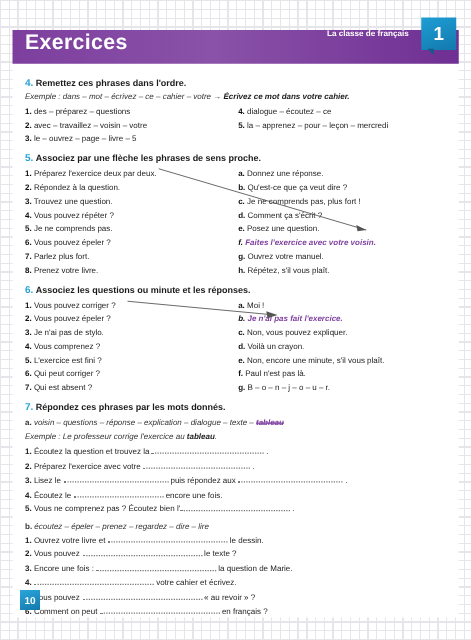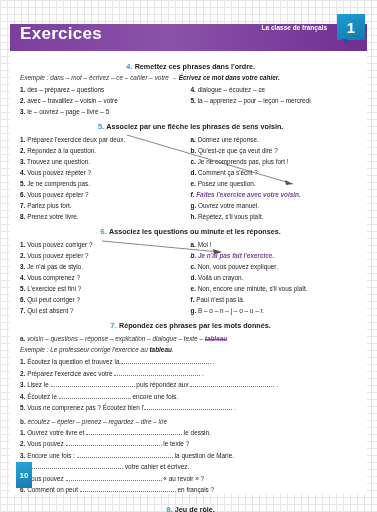--- a/index.html
+++ b/index.html
@@ -32,21 +32,21 @@
     display:flex;align-items:center;justify-content:center;
   }
   .tab:after{
     content:"";position:absolute;left:5px;bottom:-4px;
     border-left:5px solid transparent;border-right:0 solid transparent;
     border-top:5px solid #0f5d88;
   }
   
   .body{padding:6px 6px 0 10px;}
   .ex{margin-top:5px;}
-  .ex-head{font-size:7.2px;color:#222;margin-bottom:3px;font-weight:bold;text-align:center;}
+  .ex-head{font-size:7.2px;color:#222;margin-bottom:3px;font-weight:bold;}
   .ex-num{color:#2ba3d6;font-weight:bold;font-size:8px;margin-right:2px;}
   .ex-title{font-weight:bold;color:#1a1a1a;}
   .example{
     font-size:6.4px;font-style:italic;color:#333;margin:2px 0 3px 0;
   }
   .example b{font-weight:bold;font-style:italic;color:#1a1a1a;}
   .strike{color:#7d3f9e;font-weight:bold;text-decoration:line-through;}
   .cols{display:flex;}
   .col{width:50%;box-sizing:border-box;padding-right:6px;}
   .it{font-size:6.4px;color:#222;line-height:11px;white-space:nowrap;}
@@ -56,21 +56,21 @@
   .list-line .k{font-weight:bold;}
   .words{font-size:6.4px;font-style:italic;color:#333;line-height:11px;}
   .words .k{font-weight:bold;font-style:normal;}
   .blank{
     display:inline-block;border-bottom:1px dotted #777;
     height:6px;vertical-align:baseline;
   }
   .rel{position:relative;}
   .arrow{position:absolute;pointer-events:none;}
   .pnum{
-    position:absolute;left:6px;bottom:6px;width:16px;height:26px;
+    position:absolute;left:6px;bottom:6px;width:16px;height:16px;
     background:linear-gradient(160deg,#2aa6da 0%,#1379ae 100%);
     color:#fff;font-size:8px;font-weight:bold;
     display:flex;align-items:center;justify-content:center;
   }
 </style>
 </head>
 <body>
 
 <div class="page">
 
@@ -99,21 +99,21 @@
         </div>
         <div class="col">
           <div class="it"><span class="k">4.</span> <span>dialogue – écoutez – ce</span></div>
           <div class="it"><span class="k">5.</span> <span>la – apprenez – pour – leçon – mercredi</span></div>
         </div>
       </div>
     </div>
 
     <div class="ex rel">
       <div class="ex-head">
-        <span class="ex-num">5.</span><span class="ex-title">Associez par une flèche les phrases de sens voisin.</span>
+        <span class="ex-num">5.</span><span class="ex-title">Associez par une flèche les phrases de sens proche.</span>
       </div>
       <svg class="arrow" width="180" height="58" style="left:105px;top:10px;">
         <line x1="2" y1="3" x2="168" y2="52" stroke="#555" stroke-width="0.7"></line>
         <polygon points="168,52 160,48 161,53" fill="#555"></polygon>
       </svg>
       <div class="cols">
         <div class="col">
           <div class="it"><span class="k">1.</span> <span>Préparez l'exercice deux par deux.</span></div>
           <div class="it"><span class="k">2.</span> <span>Répondez à la question.</span></div>
           <div class="it"><span class="k">3.</span> <span>Trouvez une question.</span></div>
@@ -194,23 +194,17 @@
       </div>
 
       <div class="list-line"><span class="k">1.</span> <span>Ouvrez votre livre et</span> <span class="blank" style="width:96px"></span> <span>le dessin.</span></div>
       <div class="list-line"><span class="k">2.</span> <span>Vous pouvez</span> <span class="blank" style="width:96px"></span> <span>le texte ?</span></div>
       <div class="list-line"><span class="k">3.</span> <span>Encore une fois :</span> <span class="blank" style="width:96px"></span> <span>la question de Marie.</span></div>
       <div class="list-line"><span class="k">4.</span> <span class="blank" style="width:96px"></span> <span>votre cahier et écrivez.</span></div>
       <div class="list-line"><span class="k">5.</span> <span>Vous pouvez</span> <span class="blank" style="width:96px"></span> <span>« au revoir » ?</span></div>
       <div class="list-line"><span class="k">6.</span> <span>Comment on peut</span> <span class="blank" style="width:96px"></span> <span>en français ?</span></div>
     </div>
 
-    <div class="ex" style="margin-top:9px">
-      <div class="ex-head">
-        <span class="ex-num">8.</span><span class="ex-title">Jeu de rôle.</span>
-      </div>
-
-    </div>
 
   </div>
 
   <div class="pnum">10</div>
 </div>
 
 </body></html>

